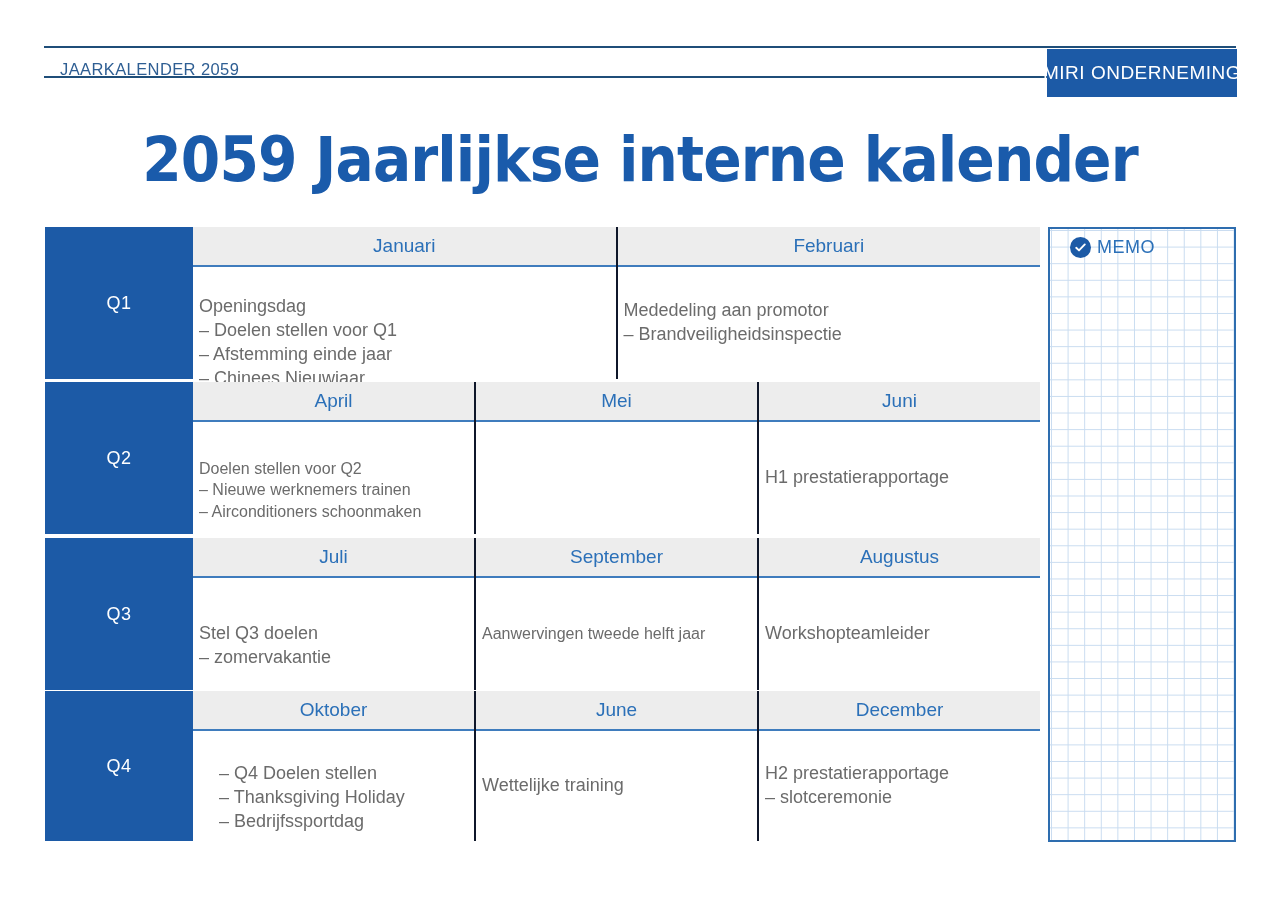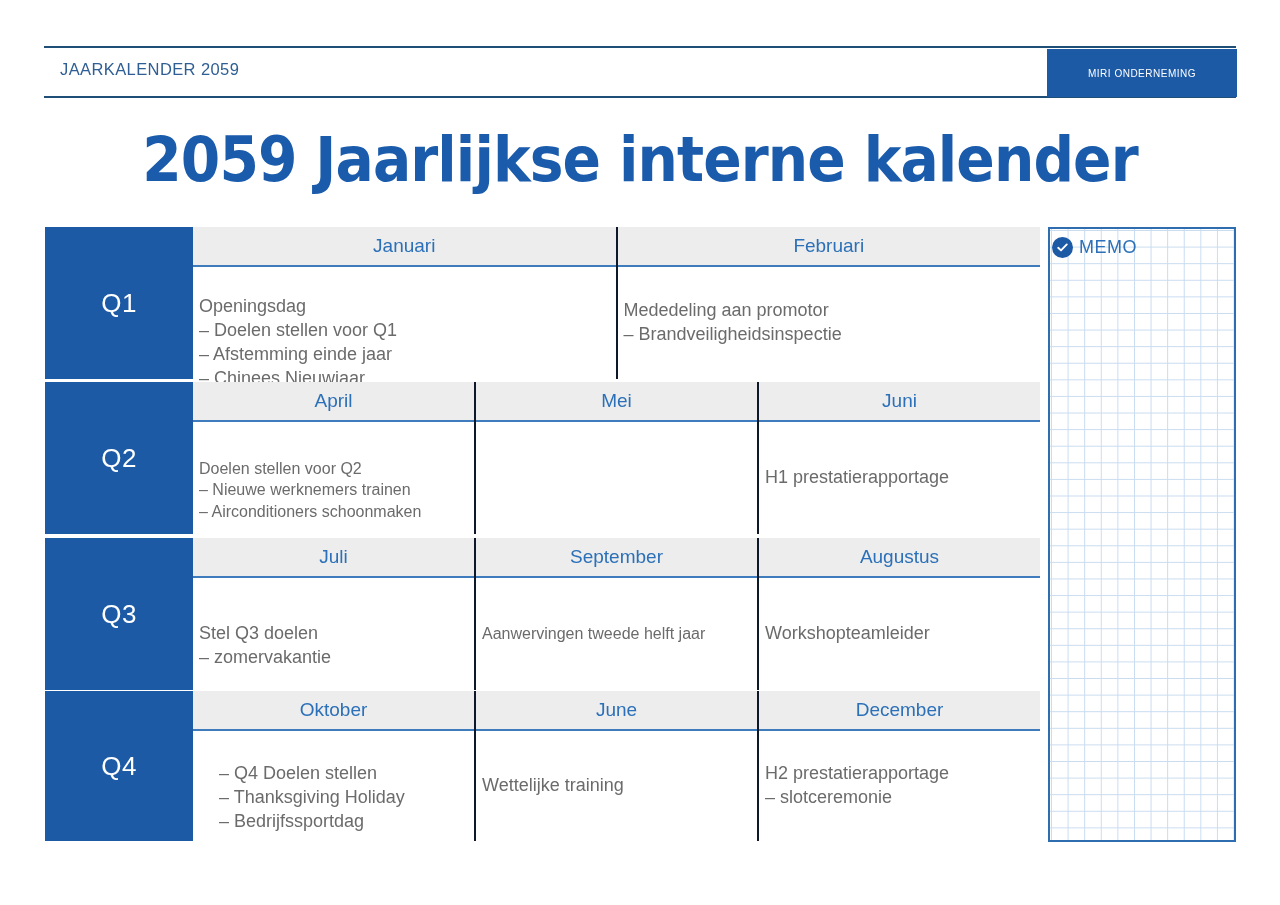--- a/index.html
+++ b/index.html
@@ -14,21 +14,21 @@
     overflow: hidden;
     position: relative;
   }
 
   
   #header-bar {
     position: absolute;
     left: 44px;
     top: 46px;
     width: 1192px;
-    height: 52px;
+    height: 32px;
     border-top: 2px solid #1f4e79;
     border-bottom: 2px solid #1f4e79;
     box-sizing: border-box;
   }
   #header-title {
     position: absolute;
     left: 16px;
     top: 12px;
     font-size: 16.5px;
     letter-spacing: 0.4px;
@@ -36,21 +36,21 @@
     white-space: nowrap;
   }
   #brand-badge {
     position: absolute;
     left: 1047px;
     top: 49px;
     width: 190px;
     height: 48px;
     background: #1c5aa6;
     color: #ffffff;
-    font-size: 10px;
+    font-size: 19px;
     letter-spacing: 0.5px;
     display: flex;
     align-items: center;
     justify-content: center;
     white-space: nowrap;
   }
 
   
   #main-title {
     position: absolute;
@@ -87,21 +87,21 @@
   .qrow.r3 { top: 464px; height: 150px; }
 
   .qlabel {
     width: 148px;
     flex: 0 0 148px;
     background: #1c5aa6;
     color: #ffffff;
     display: flex;
     align-items: center;
     justify-content: center;
-    font-size: 26px;
+    font-size: 18px;
     letter-spacing: 0.5px;
   }
   .months {
     flex: 1 1 auto;
     display: flex;
   }
   .mcell {
     flex: 1 1 0;
     display: flex;
     flex-direction: column;
@@ -153,21 +153,21 @@
     box-sizing: border-box;
     background-color: #ffffff;
     background-image:
       linear-gradient(to right, #c9dcf0 1px, transparent 1px),
       linear-gradient(to bottom, #c9dcf0 1px, transparent 1px);
     background-size: 16.6px 16.6px;
     background-position: 1px 1px;
   }
   #memo-head {
     position: absolute;
-    left: 2px;
+    left: 20px;
     top: 8px;
     display: flex;
     align-items: center;
     gap: 6px;
   }
   #memo-check {
     width: 21px;
     height: 21px;
     flex: 0 0 21px;
     border-radius: 50%;

